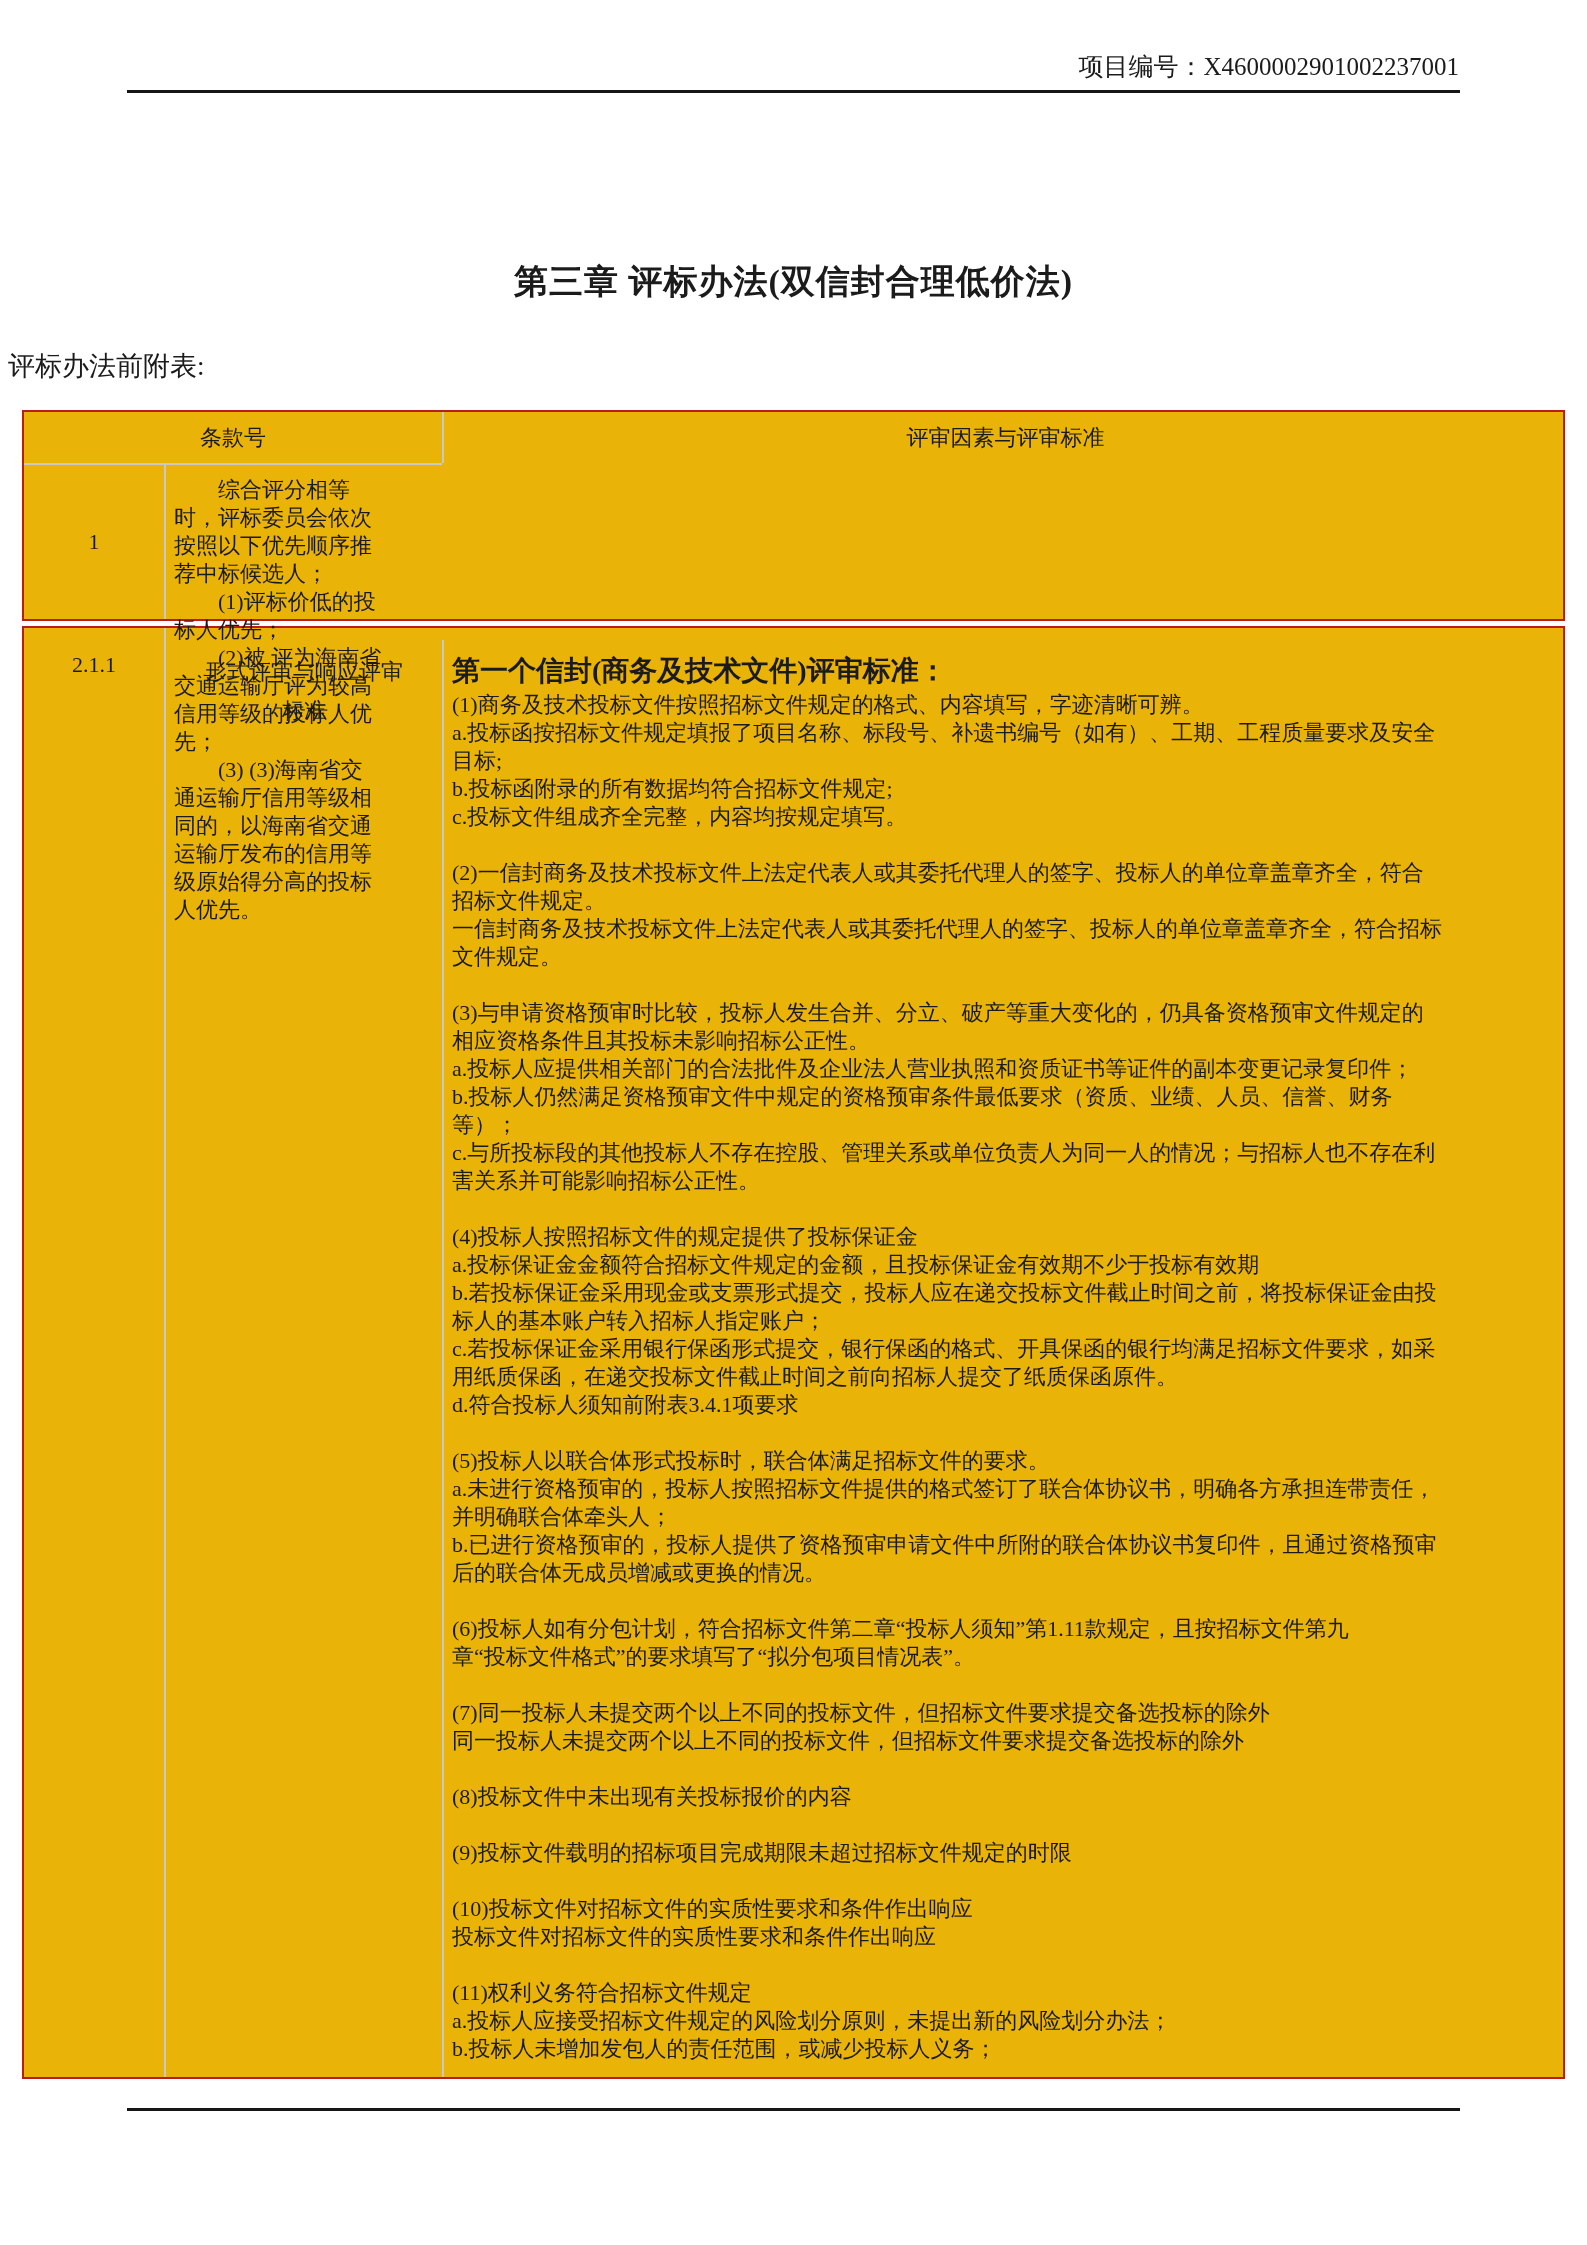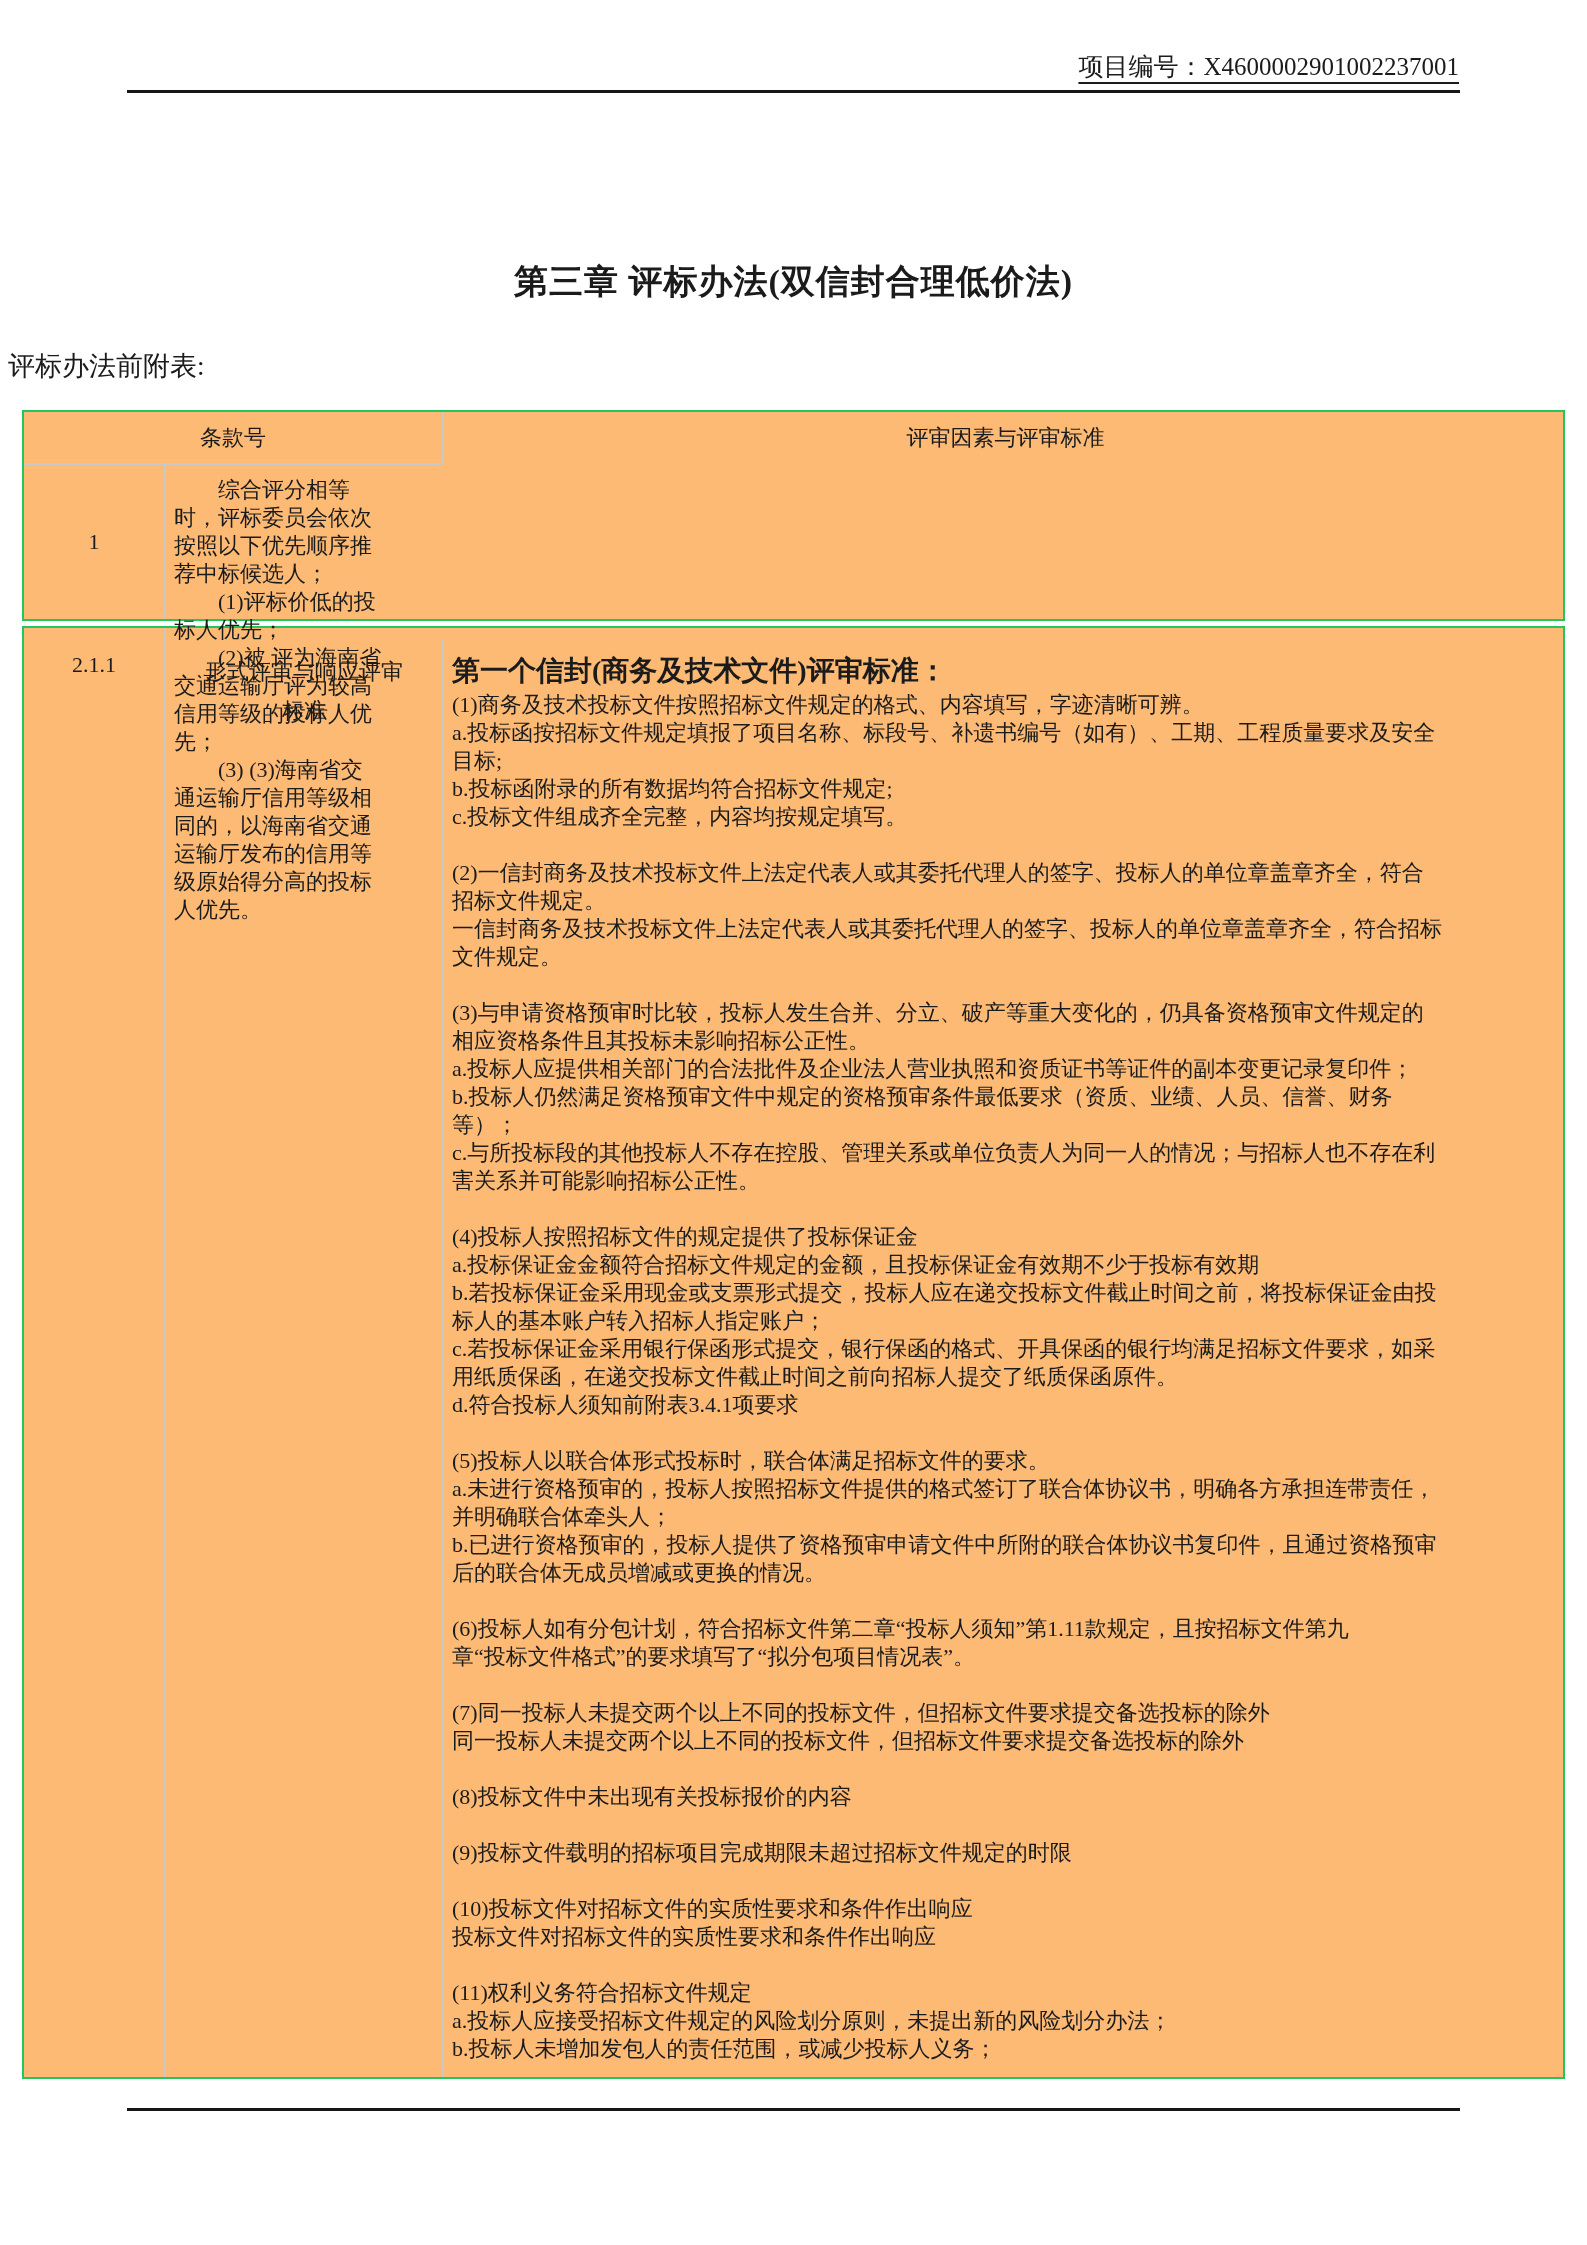--- a/index.html
+++ b/index.html
@@ -6,34 +6,34 @@
   body{
     width:1587px;height:2245px;position:relative;overflow:hidden;
     font-family:"Liberation Serif","DejaVu Serif",serif;
     color:#1b1b1b;
   }
   .page{position:absolute;inset:0;background:#fff;}
 
   
   .hdr-text{
     position:absolute;top:50px;right:128px;font-size:25px;
-    text-decoration:underline;text-underline-offset:7px;white-space:nowrap;
+    text-underline-offset:7px;white-space:nowrap;
   }
   .hdr-rule{position:absolute;top:90px;left:127px;width:1333px;height:0;
     border-top:3px solid #161616;}
 
   
   .title{position:absolute;top:259px;left:0;width:100%;text-align:center;
     font-size:34px;font-weight:bold;letter-spacing:1px;}
   .pre-label{position:absolute;top:348px;left:8px;font-size:27px;}
 
   
   .tbl{position:absolute;left:22px;top:410px;width:1543px;font-size:22px;}
   .grid{display:grid;grid-template-columns:140px 278px 1125px;
-    border:2px solid #22c55e;background:#fdba74;}
+    border:2px solid #b91c1c;background:#eab308;}
   .t1{grid-template-rows:51px 156px;}
   .t2{margin-top:5px;}
   .cell{box-sizing:border-box;min-width:0;}
   .bl{border-left:2px solid #c9c9c9;}
   .bt{border-top:2px solid #c9c9c9;}
   .span2{grid-column:1/3;}
   .c-center{display:flex;align-items:center;justify-content:center;text-align:center;}
   .c-top{display:flex;justify-content:center;padding-top:24px;text-align:center;}
   .pre{white-space:pre-wrap;word-break:break-all;line-height:28px;}
   .content1{padding:11px 60px 0 8px;}

